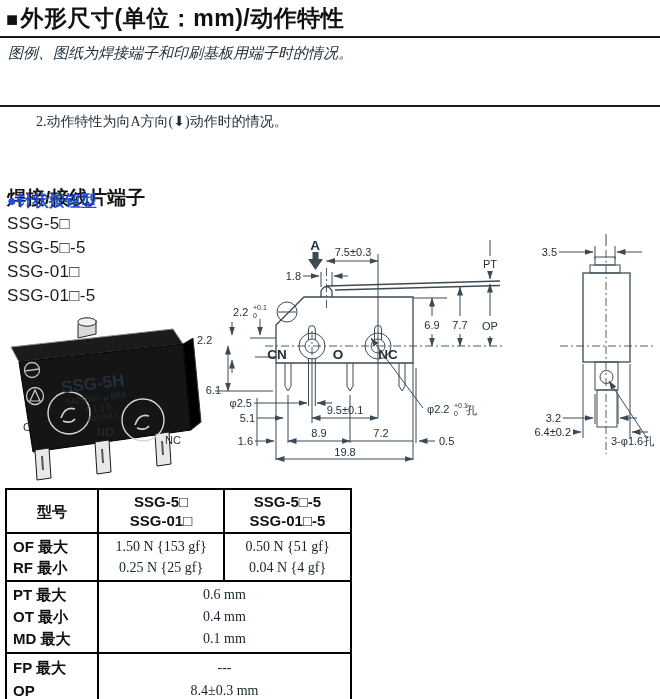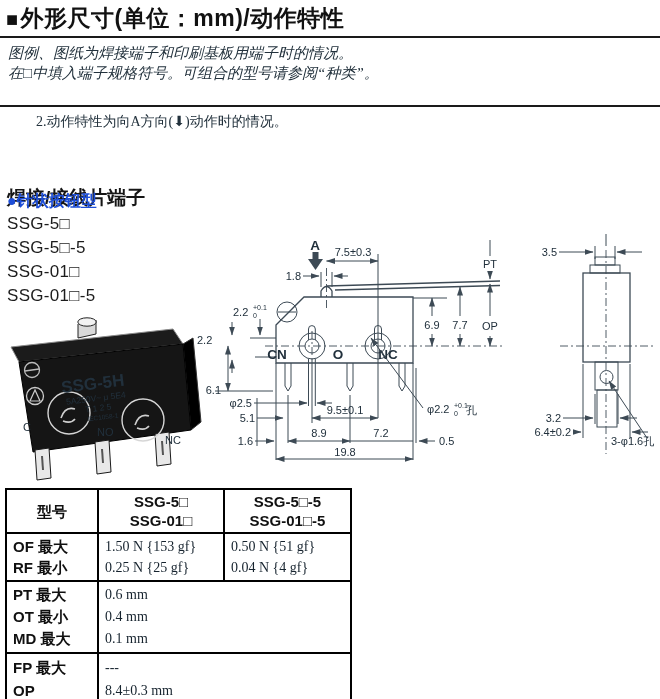--- a/index.html
+++ b/index.html
@@ -13,21 +13,21 @@
   #notes .n2{padding-left:28px;}
   #sec-heading{left:7px;top:161px;font-size:19px;font-weight:bold;color:#151515;margin-top:24px;}
   #sub-heading{left:7px;top:191px;font-size:16px;font-weight:bold;color:#1d4ed8;}
   .model{left:7px;font-size:17px;font-weight:500;color:#1c1c1c;letter-spacing:0.3px;}
   #m0{top:214px}#m1{top:238px}#m2{top:262px}#m3{top:286px}
   
   #spec-table{position:absolute;left:5px;top:488px;border-collapse:collapse;table-layout:fixed;}
   #spec-table td{border:2.5px solid #000;padding:2px 6px;vertical-align:middle;}
   .c1{width:78px;} .c2{width:112px;} .c3{width:113px;}
   .lbl{font-size:15px;font-weight:bold;color:#101010;line-height:21px;text-align:left;}
-  .val{font-family:"Liberation Serif",serif;font-size:14px;color:#16232e;line-height:21px;text-align:left;}
+  .val{font-family:"Liberation Serif",serif;font-size:14px;color:#16232e;line-height:21px;text-align:center;}
   .hd{font-size:15px;font-weight:bold;text-align:center;line-height:19px;}
   .trav .lbl div,.trav .val div{line-height:22px;}
   .pos .lbl div,.pos .val div{line-height:23px;}
   
   svg text{font-family:"Liberation Sans",sans-serif;fill:#21303c;}
   .ln{stroke:#3d4a55;stroke-width:1;fill:none;}
   .ln2{stroke:#3d4a55;stroke-width:1.3;fill:none;}
   .cl{stroke:#3d4a55;stroke-width:0.9;fill:none;stroke-dasharray:8 3 2 3;}
   .dt{font-size:11px;}
   .dts{font-size:7px;}
@@ -35,21 +35,20 @@
   .arr{fill:#3d4a55;}
 </style>
 </head>
 <body>
 
 <div class="abs" id="title"><span class="sq">■</span><span>外形尺寸(单位：mm)/动作特性</span></div>
 <div class="rule" style="top:36px;"></div>
 
 <div class="abs" id="intro">
   <div>图例、图纸为焊接端子和印刷基板用端子时的情况。</div>
-  <div>在□中填入端子规格符号。可组合的型号请参阅“种类”。</div>
 </div>
 <div class="rule" style="top:105px;"></div>
 
 <div class="abs" id="notes">
   <div class="n2">2.动作特性为向A方向(⬇)动作时的情况。</div>
 </div>
 
 <div class="abs" id="sec-heading">焊接/接线片端子</div>
 <div class="abs" id="sub-heading"><span>●</span><span>针状按钮型</span></div>
 <div class="abs model" id="m0">SSG-5□</div>

